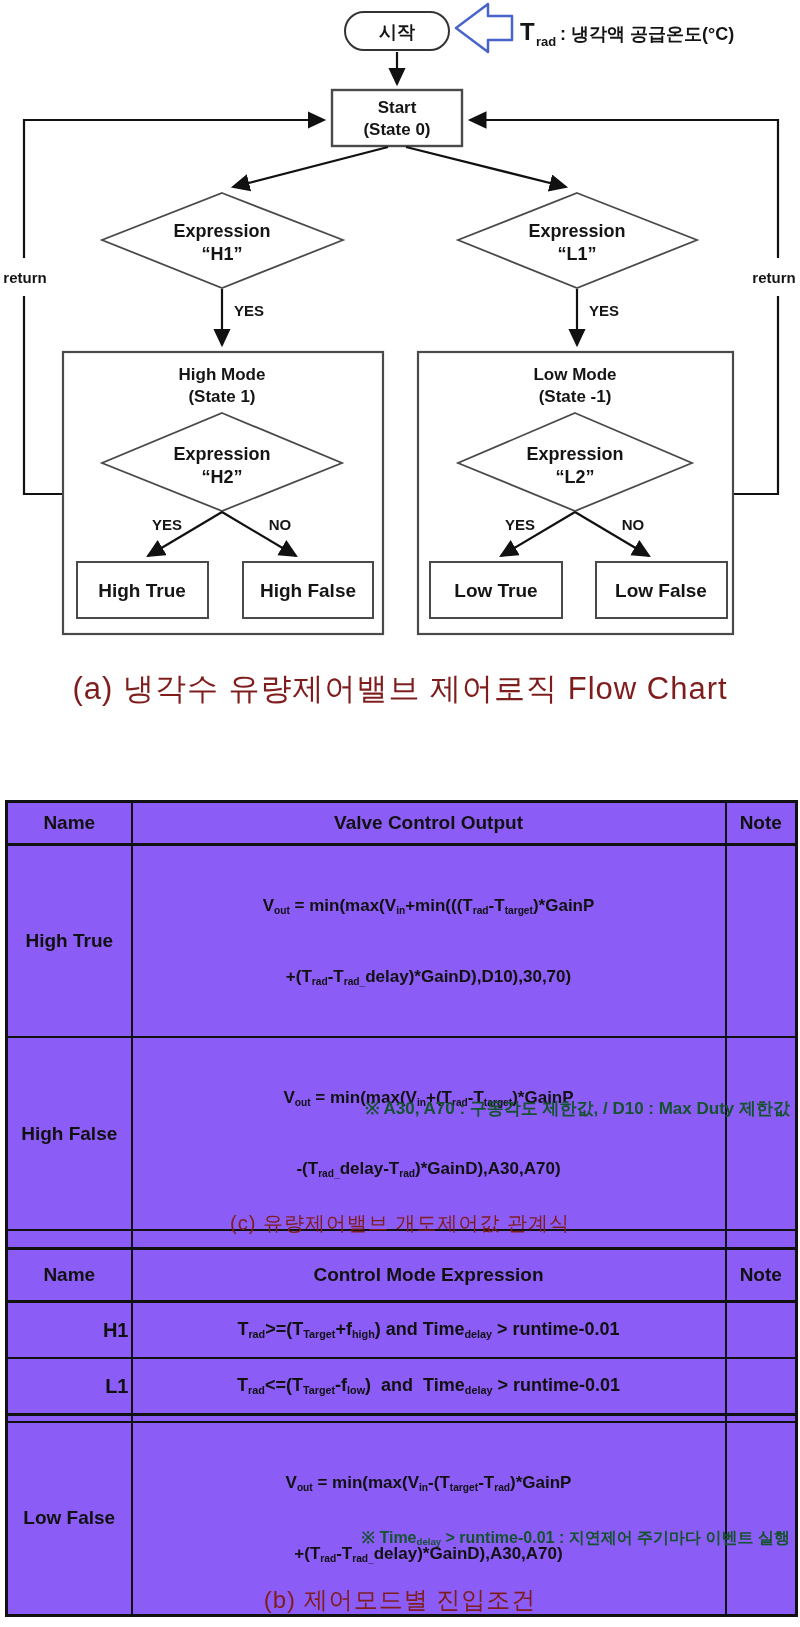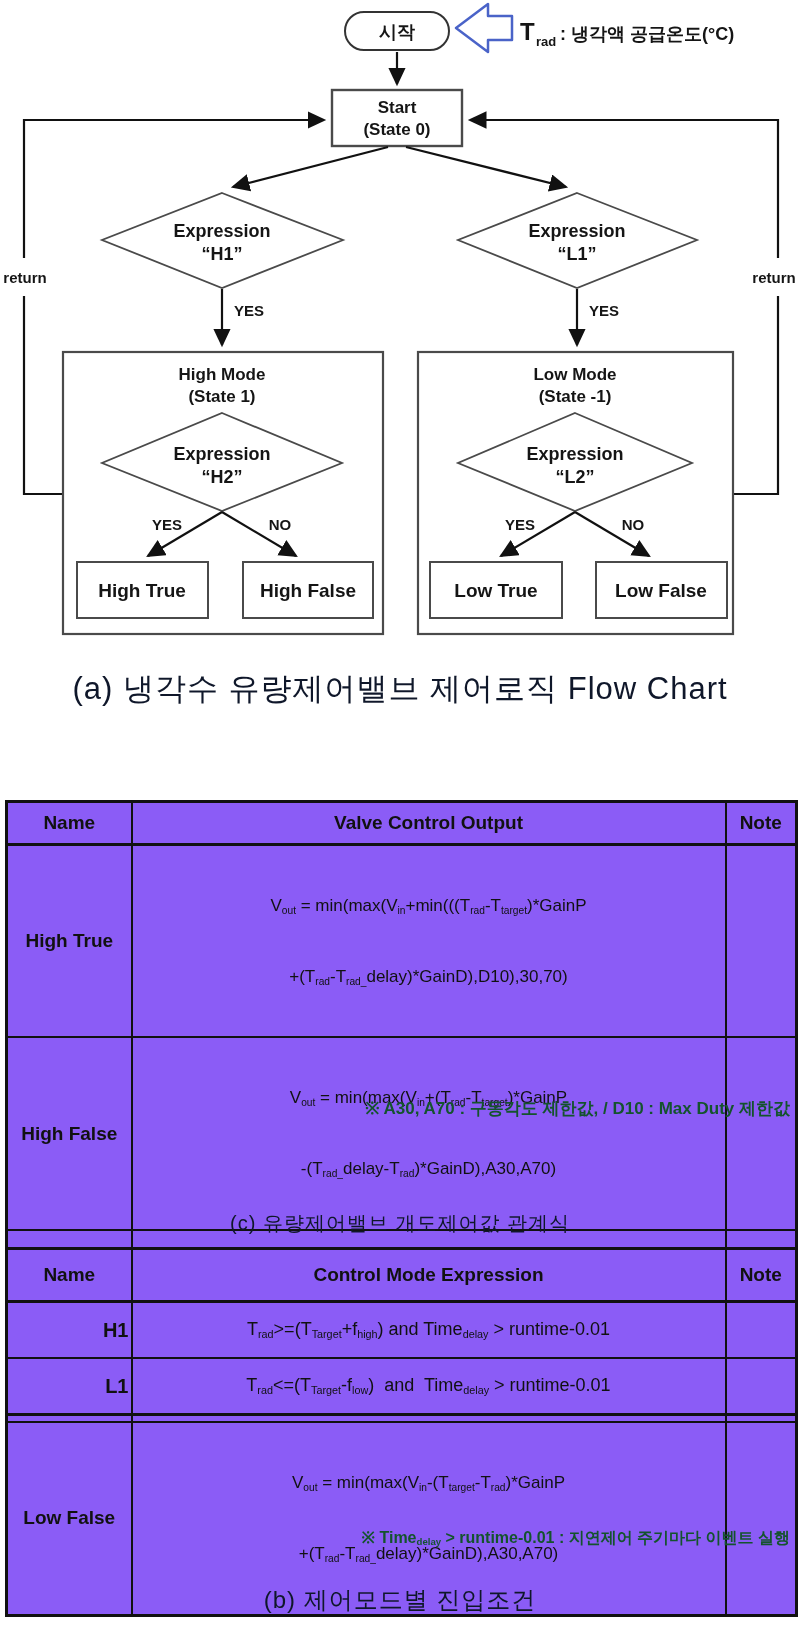--- a/index.html
+++ b/index.html
@@ -9,37 +9,37 @@
   .node-label{font-size:17px;font-weight:bold;text-anchor:middle;}
   .node-label-lg{font-size:19px;font-weight:bold;text-anchor:middle;}
   .diamond-label{font-size:18px;font-weight:bold;text-anchor:middle;}
   .edge-label{font-size:15px;font-weight:bold;text-anchor:middle;}
   .edge-label-start{font-size:15px;font-weight:bold;text-anchor:start;}
   .terminal-label{font-size:18px;font-weight:bold;text-anchor:middle;}
   .legend-t{font-size:24px;font-weight:bold;}
   .legend-sub{font-size:13px;font-weight:bold;}
   .legend-desc{font-size:18px;font-weight:bold;}
   .caption{position:absolute;left:0;width:800px;text-align:center;
-           font-weight:400;color:#0f172a;letter-spacing:1px;white-space:nowrap;}
+           font-weight:400;color:#7f1d1d;letter-spacing:1px;white-space:nowrap;}
   .caption-a{top:668px;font-size:31px;}
   .caption-c{top:1210px;font-size:20px;}
   .caption-b{top:1584px;font-size:24px;}
   table.dtable{position:absolute;left:5px;width:790px;border-collapse:collapse;
                table-layout:fixed;background:#8b5cf6;}
   table.dtable td,table.dtable th{border:2px solid #111;vertical-align:middle;
                text-align:center;padding:0 2px;overflow:hidden;}
   table.dtable{border:3px solid #111;}
   table.dtable tr.hdr th{border-bottom:3px solid #111;font-size:19px;font-weight:bold;}
   .tc .hdr th{height:40px;}
   .tc td{height:62px;}
   .tb .hdr th{height:50px;}
   .tb td{height:54px;}
   .name-cell{font-size:19px;font-weight:bold;}
   .tb .name-cell{font-size:20px;text-align:right;}
-  .formula{font-size:17px;font-weight:normal;line-height:1.4;white-space:pre-wrap;}
+  .formula{font-size:17px;font-weight:bold;line-height:1.4;white-space:pre-wrap;}
   .tb .formula{font-size:18px;}
   .formula sub{font-size:0.6em;vertical-align:-0.25em;line-height:0;}
   .footnote{position:absolute;right:10px;text-align:right;font-size:17px;
             font-weight:bold;color:#14532d;white-space:pre-wrap;}
   .footnote sub{font-size:0.6em;vertical-align:-0.25em;}
   .footnote-c{top:1096px;width:600px;}
   .footnote-b{top:1526px;width:600px;font-size:16px;}
 </style>
 </head>
 <body>

